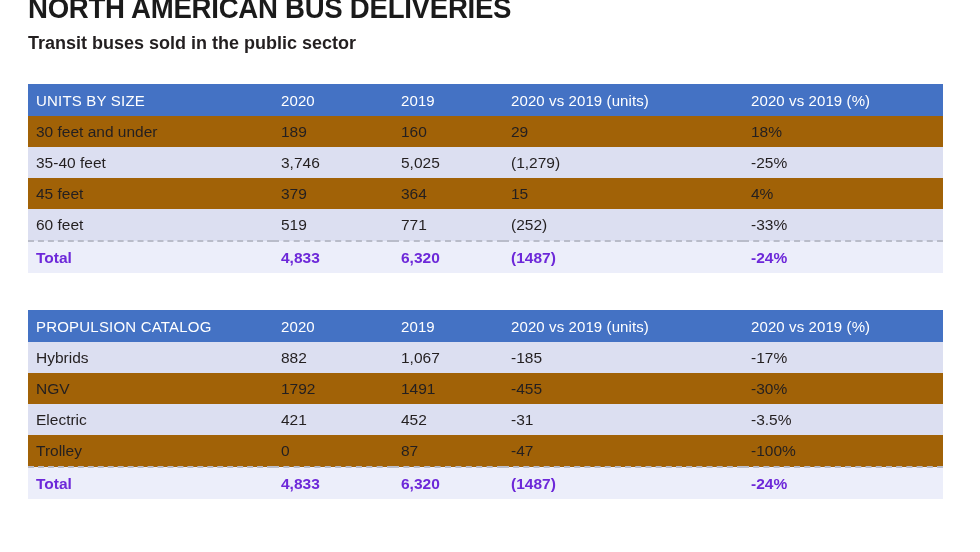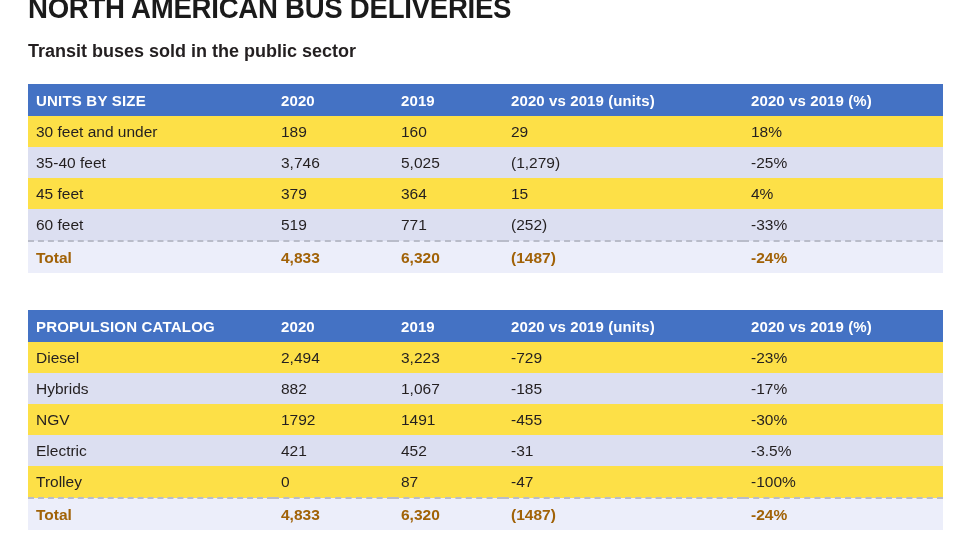--- a/index.html
+++ b/index.html
@@ -32,21 +32,21 @@
     font-weight: bold;
     letter-spacing: -0.3px;
     color: #1a1a1a;
     transform: scaleX(0.92);
     transform-origin: left top;
     white-space: nowrap;
   }
   .subtitle {
     position: absolute;
     left: 28px;
-    top: 40px;
+    top: 32px;
     font-size: 18px;
     line-height: 22px;
     font-weight: bold;
     color: #231f20;
     white-space: nowrap;
   }
 
   
   .table-wrap {
     position: absolute;
@@ -64,45 +64,45 @@
   table.grid col.c-label { width: 245px; }
   table.grid col.c-2020  { width: 120px; }
   table.grid col.c-2019  { width: 110px; }
   table.grid col.c-units { width: 240px; }
   table.grid col.c-pct   { width: 200px; }
 
   table.grid thead th {
     background: #4472c4;
     color: #ffffff;
     font-size: 15px;
-    font-weight: bold;
+    font-weight: normal;
     text-align: left;
     padding: 6px 0 6px 8px;
     height: 20px;
     letter-spacing: 0.1px;
     white-space: nowrap;
   }
   table.grid thead th.th-caption {
     text-transform: uppercase;
     letter-spacing: 0.2px;
   }
 
   table.grid tbody td {
     font-size: 15.5px;
     color: #231f20;
     padding: 5px 0 5px 8px;
     height: 21px;
     white-space: nowrap;
   }
-  table.grid tbody tr.row-odd  td { background: #fde047; }
+  table.grid tbody tr.row-odd  td { background: #a16207; }
   table.grid tbody tr.row-even td { background: #dcdff1; padding-left: 8px; }
 
   table.grid tbody tr.row-total td {
     background: #eceefa;
-    color: #a16207;
+    color: #6d28d9;
     font-weight: bold;
     border-top: 2px dashed #b9bcc9;
   }
 </style>
 </head>
 <body>
 
 <div class="page">
 
   <div class="title">NORTH AMERICAN BUS DELIVERIES</div>
@@ -179,27 +179,20 @@
       <thead>
         <tr>
           <th class="th-caption">PROPULSION CATALOG</th>
           <th>2020</th>
           <th>2019</th>
           <th>2020 vs 2019 (units)</th>
           <th>2020 vs 2019 (%)</th>
         </tr>
       </thead>
       <tbody>
-        <tr class="row-odd">
-          <td>Diesel</td>
-          <td>2,494</td>
-          <td>3,223</td>
-          <td>-729</td>
-          <td>-23%</td>
-        </tr>
         <tr class="row-even">
           <td>Hybrids</td>
           <td>882</td>
           <td>1,067</td>
           <td>-185</td>
           <td>-17%</td>
         </tr>
         <tr class="row-odd">
           <td>NGV</td>
           <td>1792</td>

